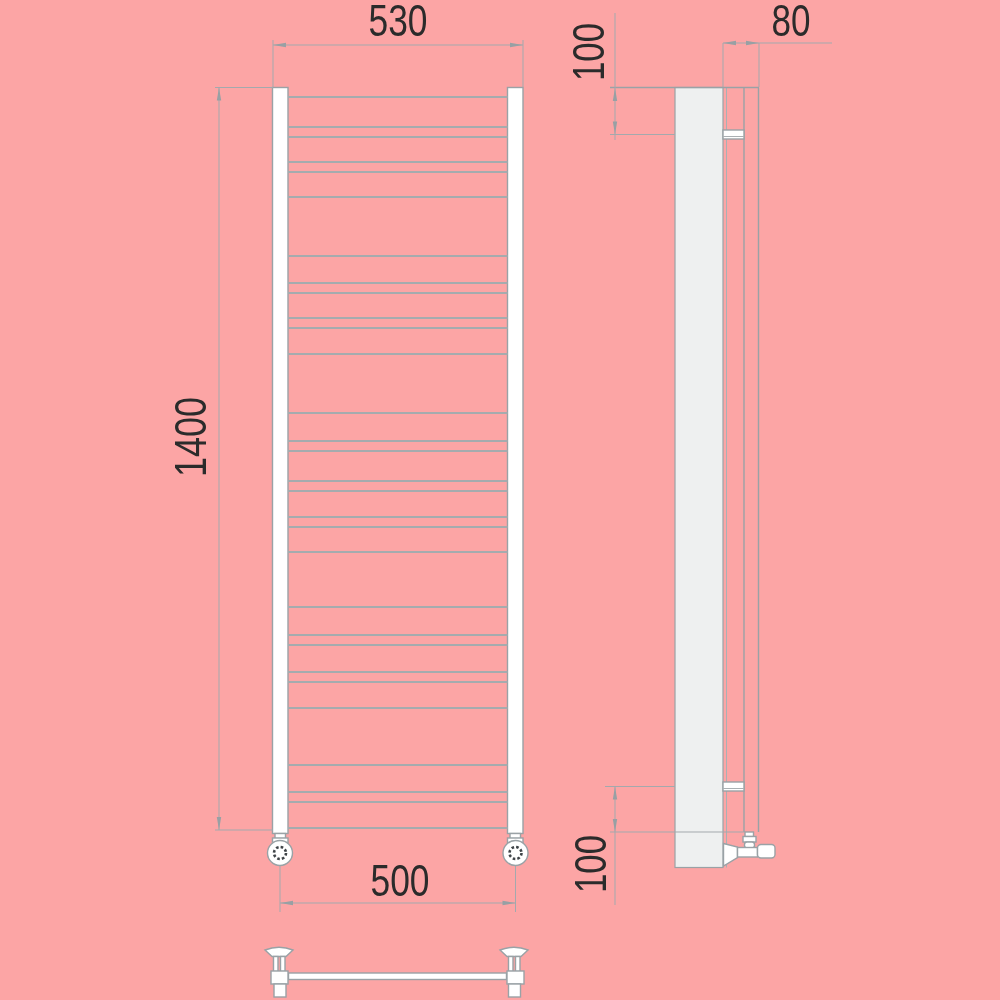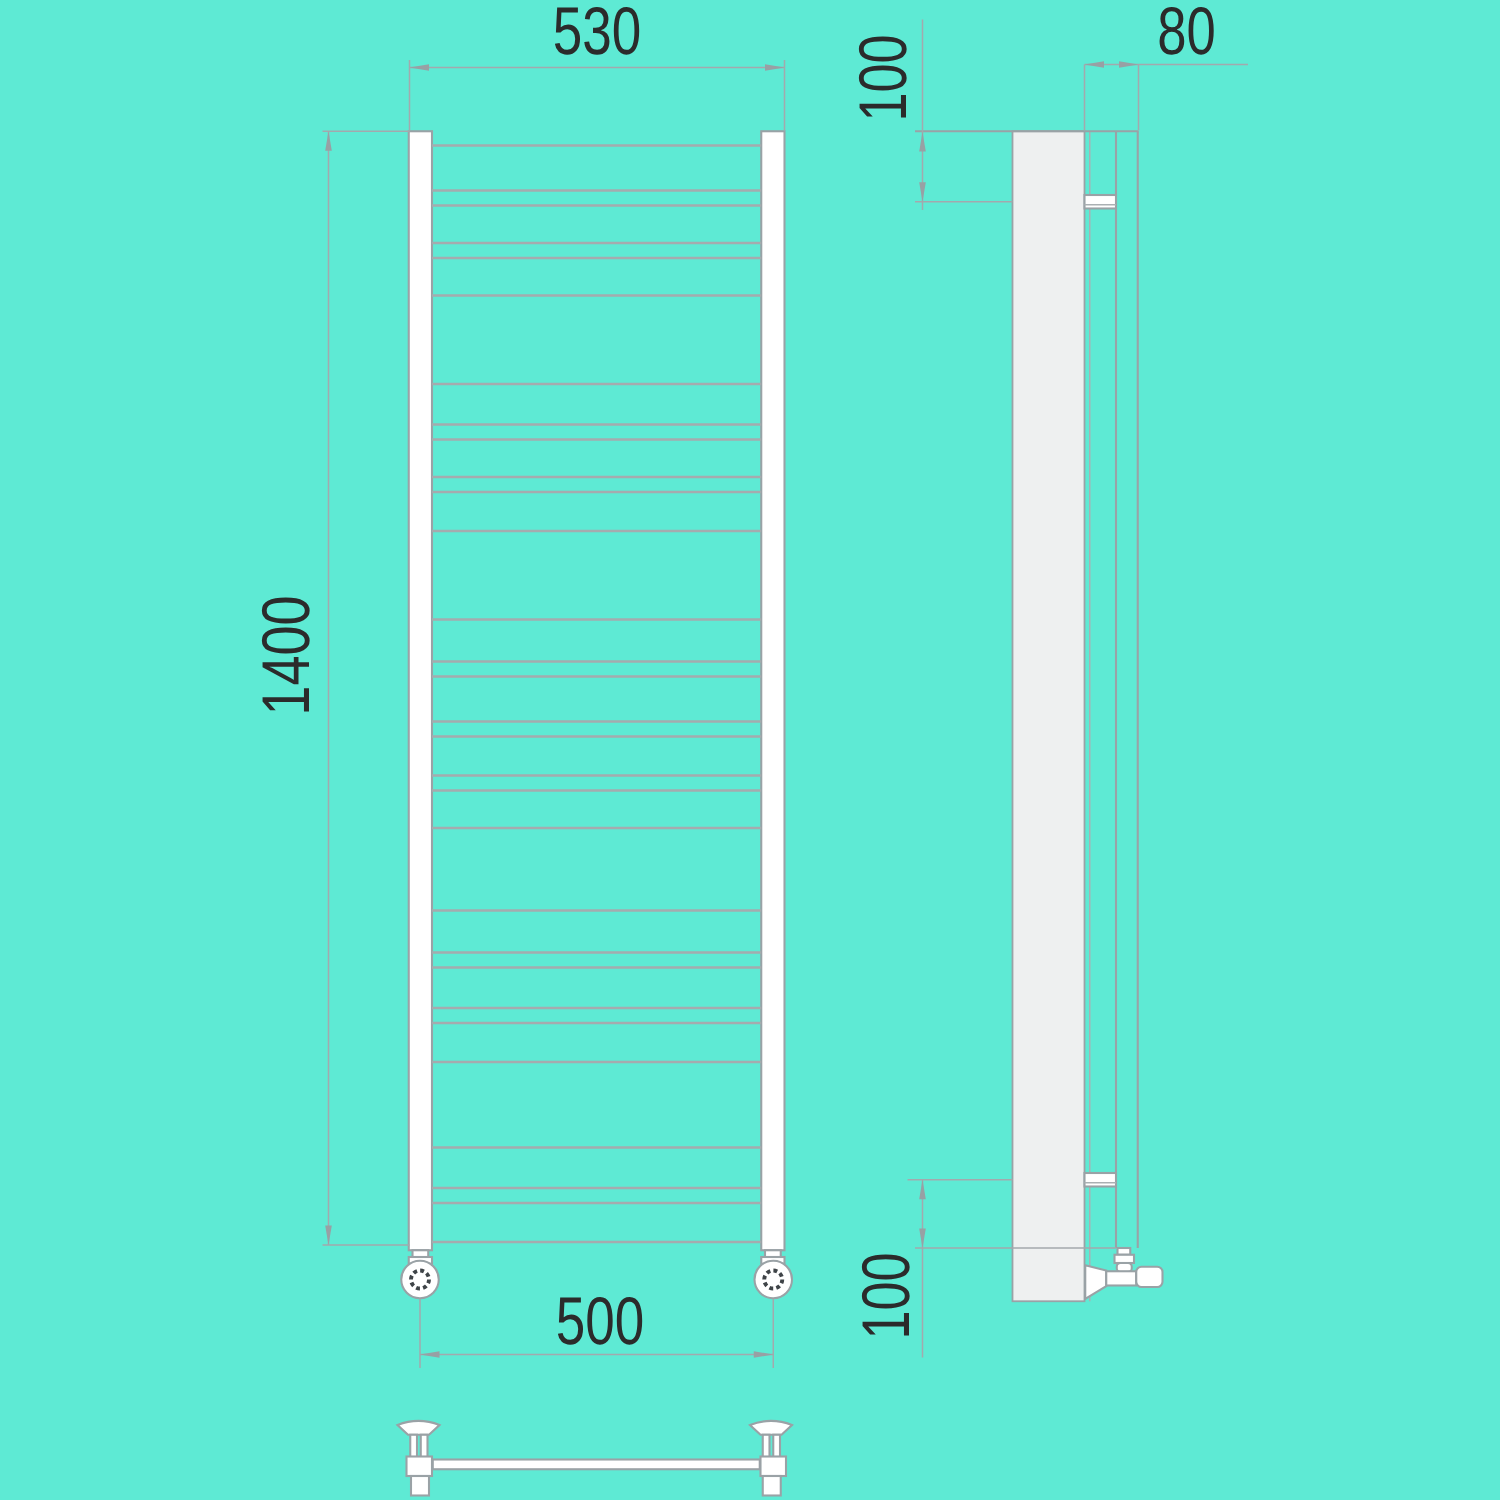--- a/index.html
+++ b/index.html
@@ -1,16 +1,16 @@
 <!DOCTYPE html>
 <html><head>
 <meta charset="utf-8">
 <style>
   html,body{margin:0;padding:0;background:#ffffff;}
-  .canvas{position:relative;width:1000px;height:1000px;background:#5eead4;overflow:hidden;
+  .canvas{position:relative;width:1000px;height:1000px;background:#fca5a5;overflow:hidden;
           font-family:"Liberation Sans", sans-serif;}
   svg{position:absolute;left:0;top:0;}
 
   
   .ln      {stroke:#9aa2a6;stroke-width:1.4;fill:none;}
   .ln-thin {stroke:#aab0b3;stroke-width:1;fill:none;}
   .shape   {stroke:#9aa2a6;stroke-width:1.4;fill:#ffffff;}
   .panel   {stroke:#9aa2a6;stroke-width:1.2;fill:#eef0f0;}
   .dim     {stroke:#a3a9ad;stroke-width:1;fill:none;}
   .arrow   {fill:#98a0a4;stroke:none;}

